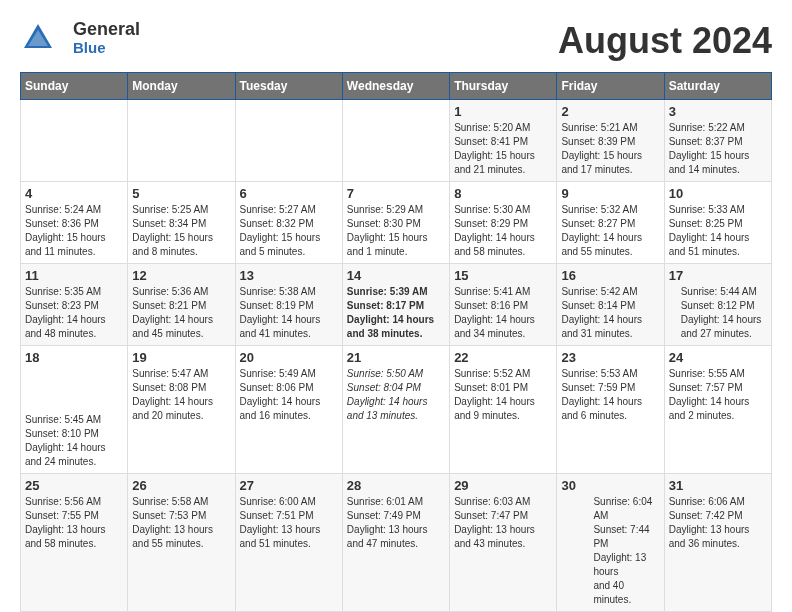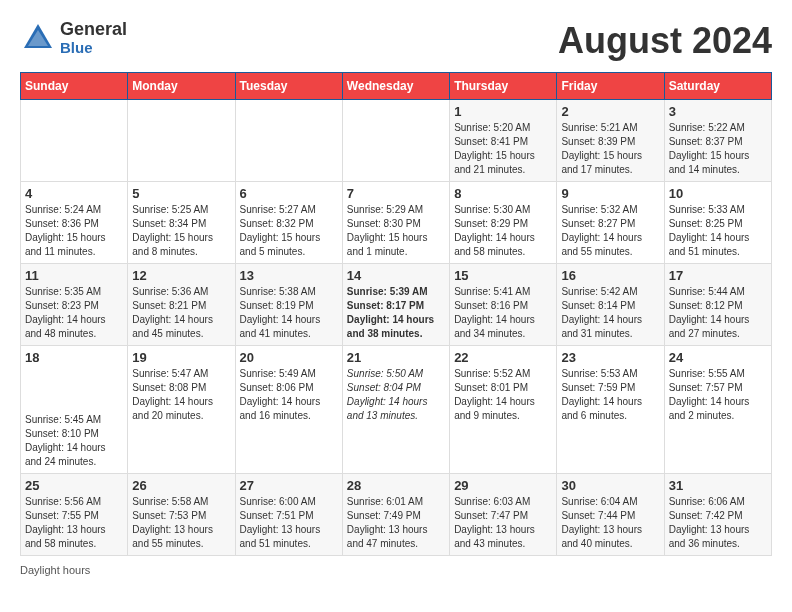--- a/index.html
+++ b/index.html
@@ -12,21 +12,21 @@
     }
     .header {
       display: flex;
       justify-content: space-between;
       align-items: flex-start;
       margin-bottom: 10px;
     }
     .logo {
       display: flex;
       align-items: center;
-      gap: 4px;
+      gap: 17px;
     }
     .logo-text {
       display: flex;
       flex-direction: column;
       line-height: 1.1;
     }
     .logo-text .general {
       font-size: 18px;
       font-weight: bold;
       color: #333;
@@ -50,21 +50,21 @@
     .location {
       font-size: 14px;
       color: #333;
     }
     .calendar {
       width: 100%;
       border-collapse: collapse;
       font-size: 11px;
     }
     .calendar thead th {
-      background-color: #ef4444;
+      background-color: #737373;
       color: #fff;
       padding: 6px 4px;
       text-align: left;
       font-size: 12px;
       border: 1px solid #1a5a9a;
     }
     .calendar tbody td {
       vertical-align: top;
       padding: 4px;
       border: 1px solid #ddd;
@@ -247,21 +247,21 @@
         </td>
         <td>
           <span class="day-number">16</span>
           <div class="day-info" style="white-space: pre-line;">Sunrise: 5:42 AM
 Sunset: 8:14 PM
 Daylight: 14 hours
 and 31 minutes.</div>
         </td>
         <td>
           <span class="day-number">17</span>
-          <div class="day-info" style="white-space: pre-line;">Sunrise: 5:44 AM
+          <div class="day-info" style="white-space: pre-line; margin-left: 12px;">Sunrise: 5:44 AM
 Sunset: 8:12 PM
 Daylight: 14 hours
 and 27 minutes.</div>
         </td>
       </tr>
       <tr>
         <td>
           <span class="day-number">18</span>
           <div class="day-info" style="white-space: pre-line; margin-top: 48px;">Sunrise: 5:45 AM
 Sunset: 8:10 PM
@@ -342,21 +342,21 @@
         </td>
         <td>
           <span class="day-number">29</span>
           <div class="day-info" style="white-space: pre-line;">Sunrise: 6:03 AM
 Sunset: 7:47 PM
 Daylight: 13 hours
 and 43 minutes.</div>
         </td>
         <td>
           <span class="day-number">30</span>
-          <div class="day-info" style="white-space: pre-line;">Sunrise: 6:04 AM
+          <div class="day-info" style="white-space: pre-line; margin-left: 32px;">Sunrise: 6:04 AM
 Sunset: 7:44 PM
 Daylight: 13 hours
 and 40 minutes.</div>
         </td>
         <td>
           <span class="day-number">31</span>
           <div class="day-info" style="white-space: pre-line;">Sunrise: 6:06 AM
 Sunset: 7:42 PM
 Daylight: 13 hours
 and 36 minutes.</div>

